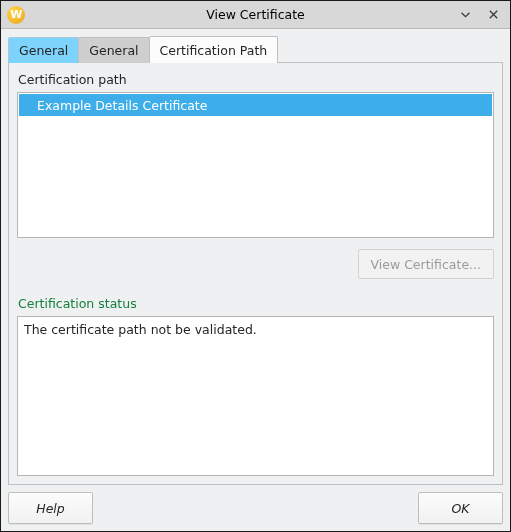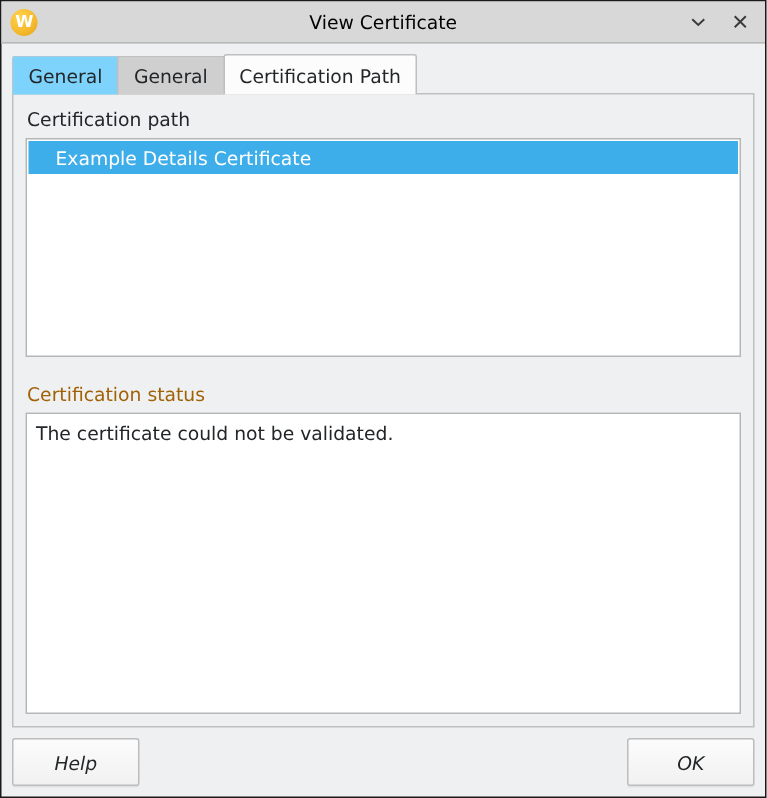--- a/index.html
+++ b/index.html
@@ -188,21 +188,21 @@
     box-shadow: none;
   }
   .btn-viewcert {
     height: 30px;
     min-width: 119px;
   }
 
   
   .status-label {
     font-size: 12.5px;
-    color: #a16207;
+    color: #15803d;
     margin: 17px 0 5px 1px;
   }
   .status-box {
     flex: 1 1 auto;
     background: #ffffff;
     border: 1px solid #b6b6b6;
     box-sizing: border-box;
     padding: 5px 6px;
     font-size: 12.5px;
     color: #232629;
@@ -261,25 +261,30 @@
   <div class="tabpanel">
 
     <div class="group-label">Certification path</div>
 
     <div class="listbox">
       <div class="list-item selected">
         <span>Example Details Certificate</span>
       </div>
     </div>
 
+    <div class="viewcert-row">
+      <div class="btn btn-viewcert disabled">
+        <span>View Certificate...</span>
+      </div>
+    </div>
 
     <div class="status-label">Certification status</div>
 
     <div class="status-box">
-      <span>The certificate could not be validated.</span>
+      <span>The certificate path not be validated.</span>
     </div>
 
   </div>
 
   <div class="bottombar">
     <div class="btn btn-bottom">
       <span>Help</span>
     </div>
     <div class="btn btn-bottom">
       <span>OK</span>

